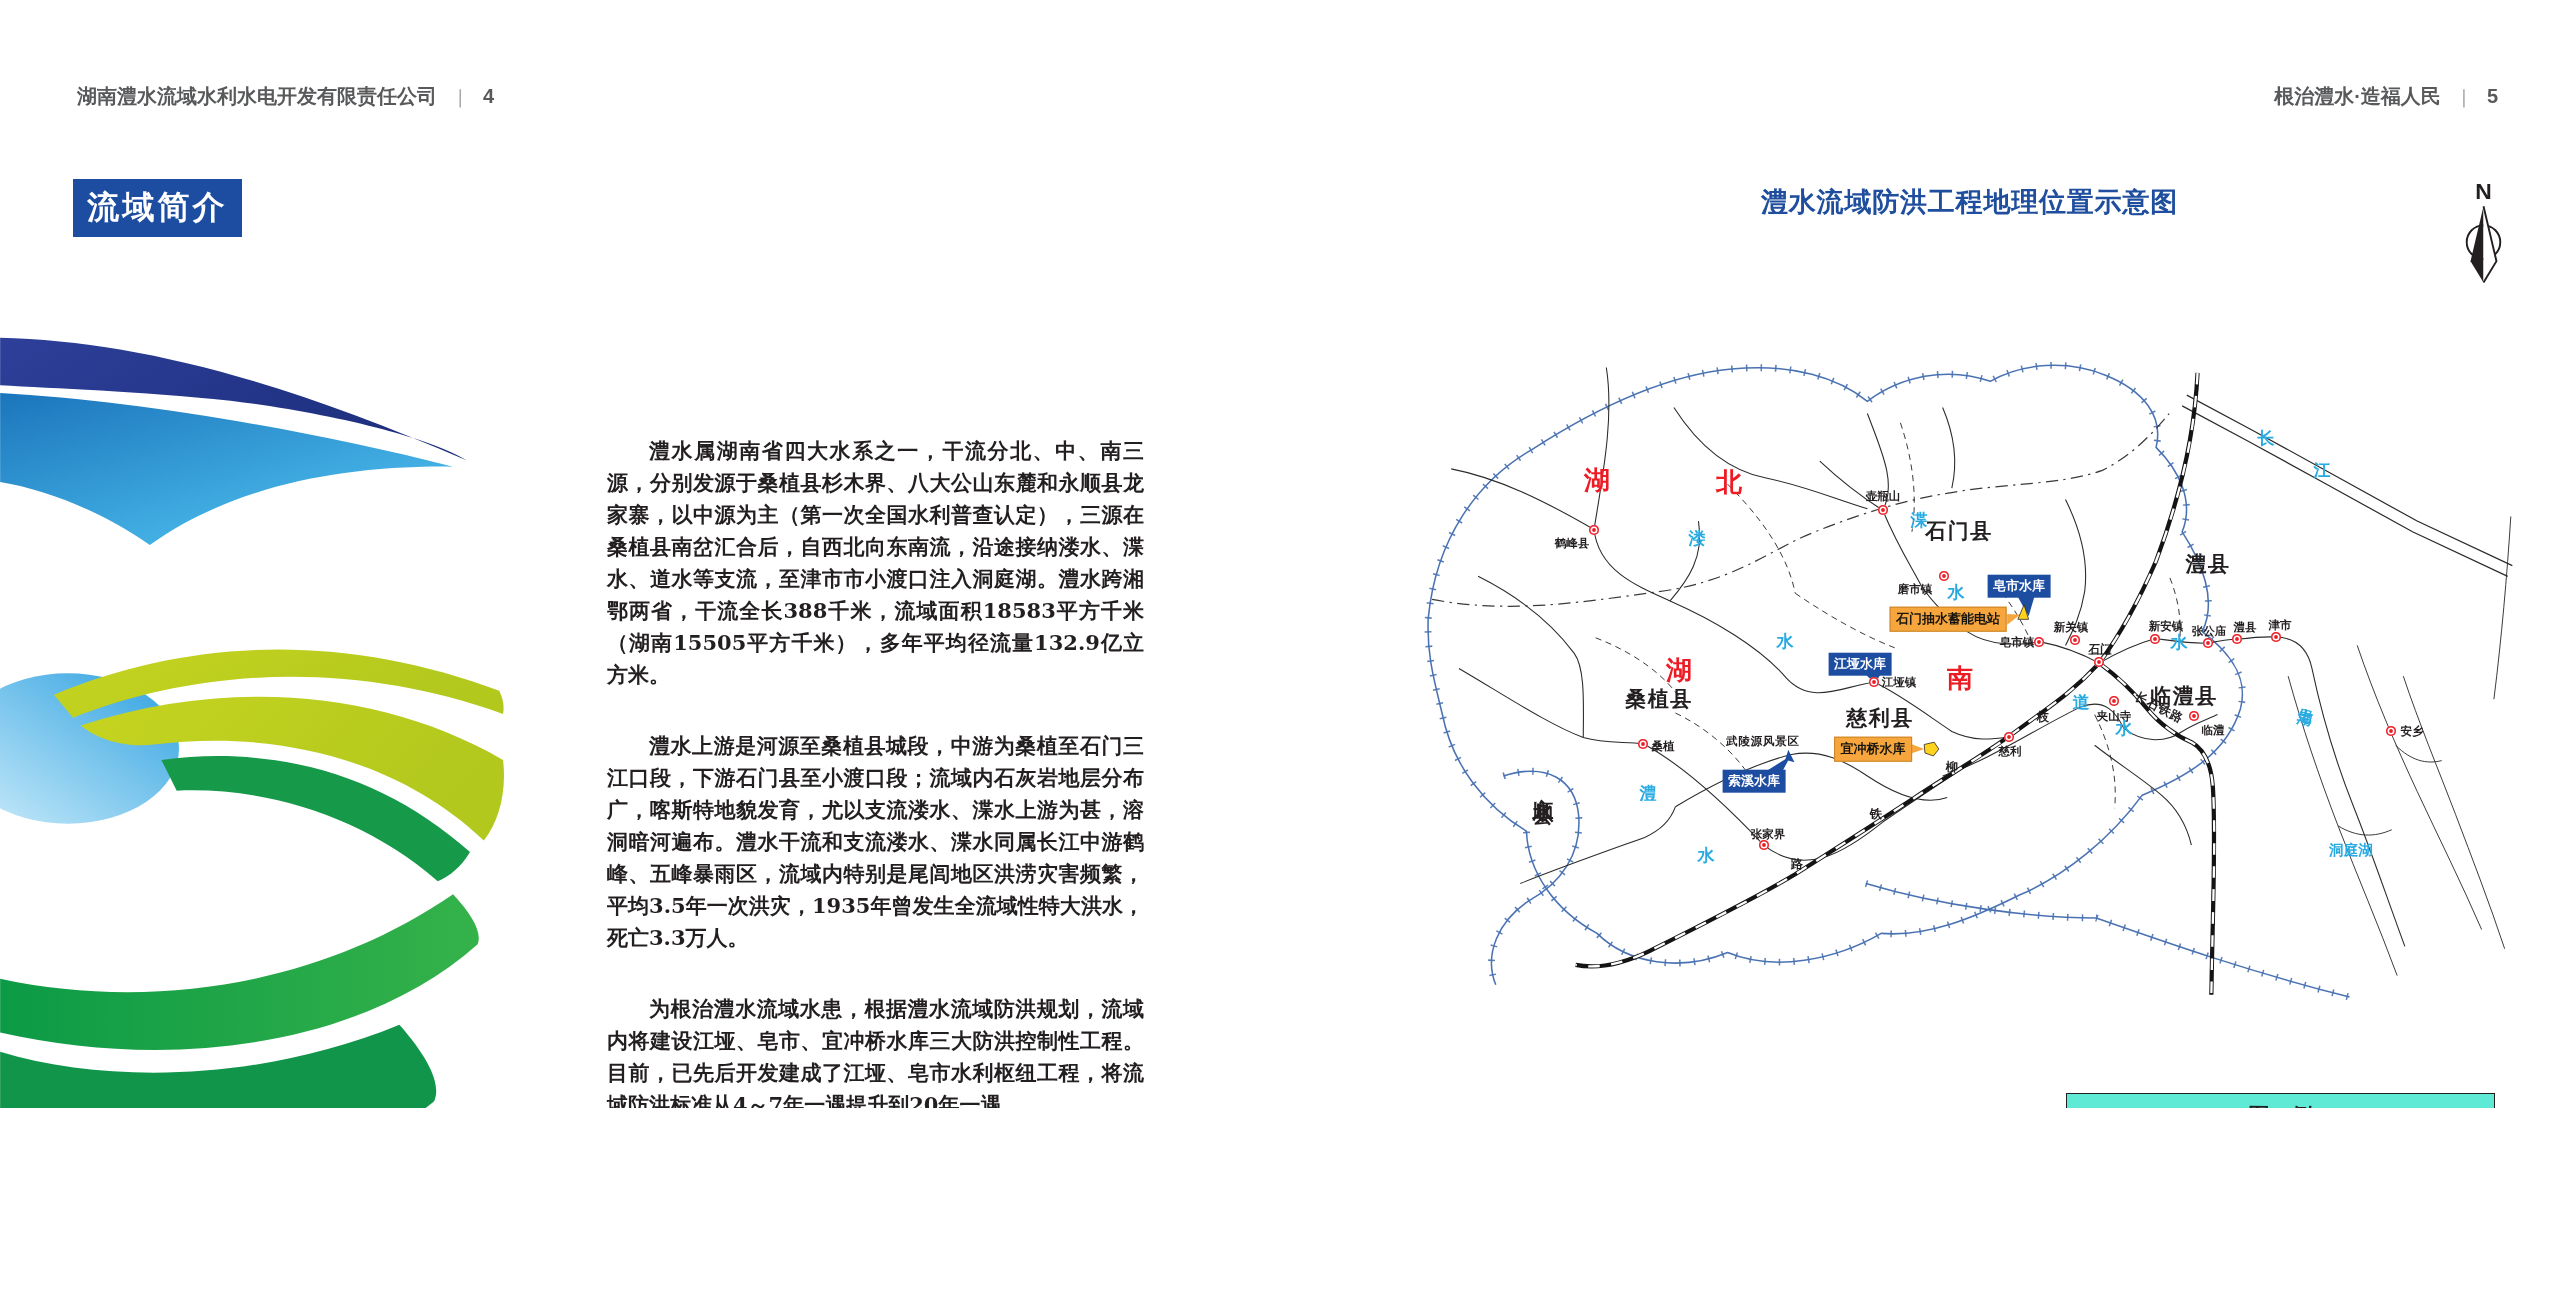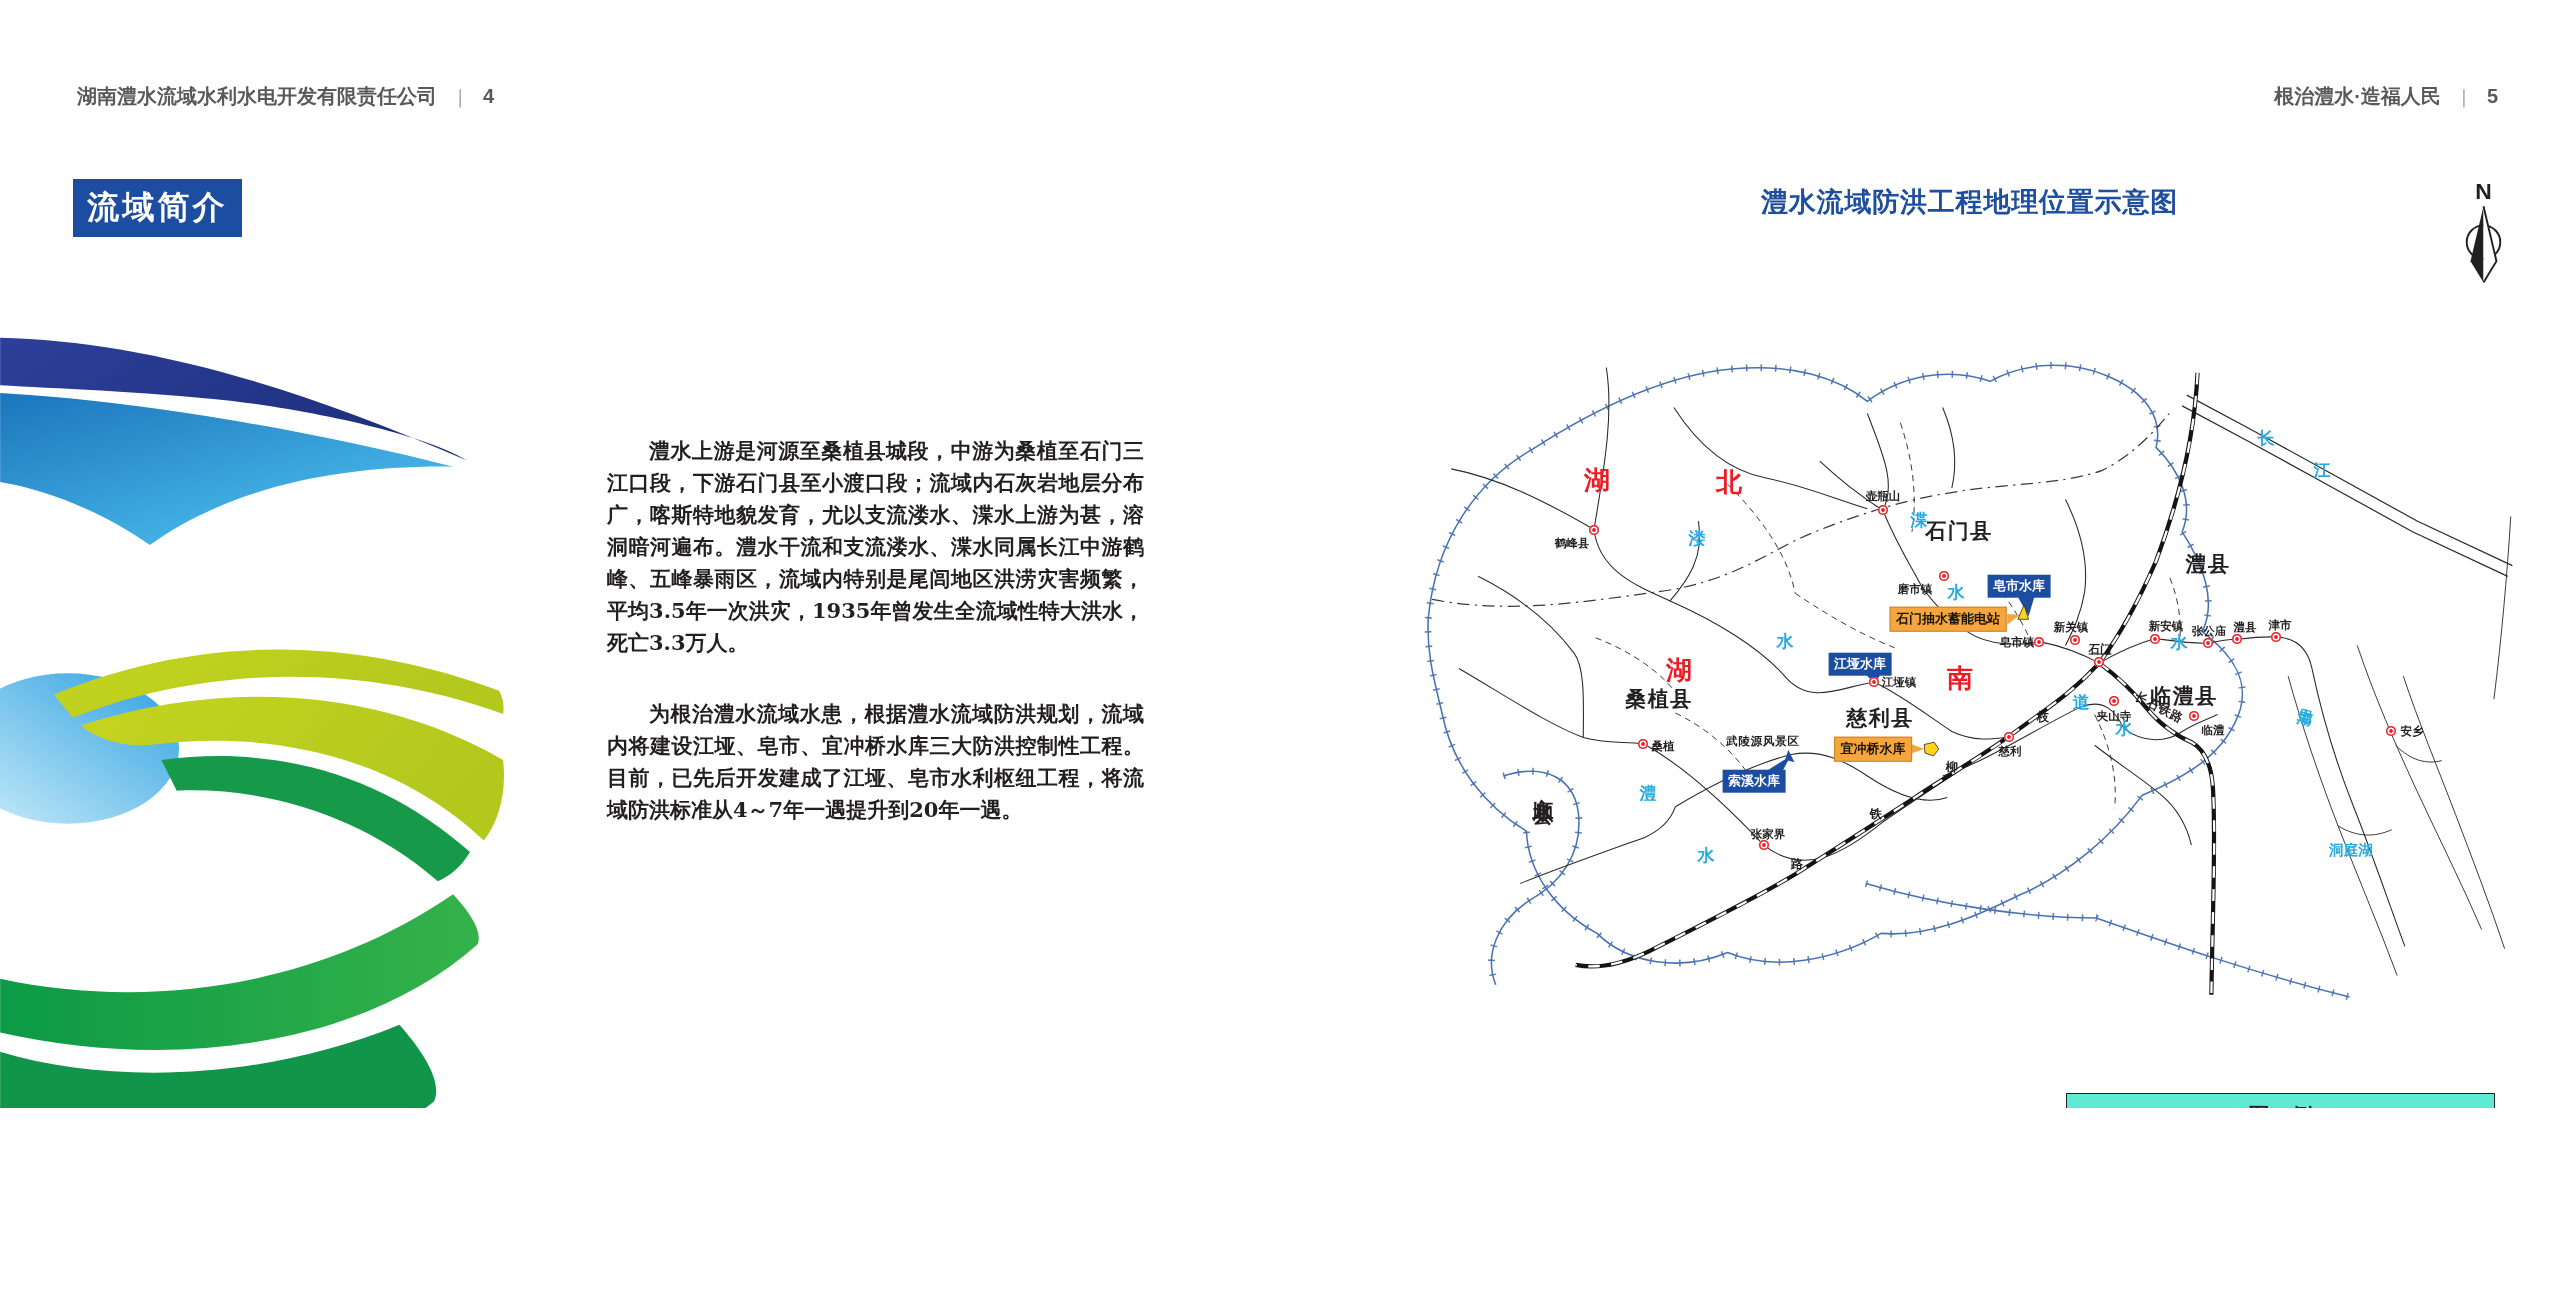--- a/index.html
+++ b/index.html
@@ -105,20 +105,21 @@
     <path d="M0,82 C180,92 400,130 590,178 C440,176 300,205 195,280 C130,235 60,208 0,198 Z" fill="url(#gBlue)"></path>
     <ellipse cx="88" cy="545" rx="145" ry="98" fill="url(#gEye)"></ellipse>
     <path d="M70,475 C250,400 450,395 650,470 C655,480 657,490 655,500 C460,430 260,440 95,505 Z" fill="url(#gLime)"></path>
     <path d="M105,515 C300,452 500,470 655,560 C660,600 650,640 630,665 C520,560 360,520 200,540 C160,544 125,532 105,515 Z" fill="url(#gLime)"></path>
     <path d="M210,560 C360,540 500,580 612,680 C600,700 585,712 570,718 C470,630 340,595 230,600 Z" fill="#169a4a"></path>
     <path d="M0,845 C200,888 420,852 590,735 C615,762 628,785 622,800 C470,935 220,965 0,915 Z" fill="url(#gGreen)"></path>
     <path d="M0,940 C150,985 350,975 520,905 C560,950 575,985 565,1005 C420,1120 200,1165 0,1130 Z" fill="#11954a"></path>
   </svg>
 
   <div class="bodytext">
+    <p>澧水属湖南省四大水系之一，干流分北、中、南三源，分别发源于桑植县杉木界、八大公山东麓和永顺县龙家寨，以中源为主（第一次全国水利普查认定），三源在桑植县南岔汇合后，自西北向东南流，沿途接纳溇水、渫水、道水等支流，至津市市小渡口注入洞庭湖。澧水跨湘鄂两省，干流全长388千米，流域面积18583平方千米（湖南15505平方千米），多年平均径流量132.9亿立方米。</p>
     <p>澧水上游是河源至桑植县城段，中游为桑植至石门三江口段，下游石门县至小渡口段；流域内石灰岩地层分布广，喀斯特地貌发育，尤以支流溇水、渫水上游为甚，溶洞暗河遍布。澧水干流和支流溇水、渫水同属长江中游鹤峰、五峰暴雨区，流域内特别是尾闾地区洪涝灾害频繁，平均3.5年一次洪灾，1935年曾发生全流域性特大洪水，死亡3.3万人。</p>
     <p>为根治澧水流域水患，根据澧水流域防洪规划，流域内将建设江垭、皂市、宜冲桥水库三大防洪控制性工程。目前，已先后开发建成了江垭、皂市水利枢纽工程，将流域防洪标准从4～7年一遇提升到20年一遇。</p>
   </div>
 
   <div class="map-title">澧水流域防洪工程地理位置示意图</div>
 
   <svg class="compass" viewBox="0 0 80 150">
     <text x="40" y="28" text-anchor="middle">N</text>
     <circle cx="40" cy="85" r="22" fill="none" stroke="#231f20" stroke-width="2.5"></circle>
     <path d="M40,38 L40,138 L23,110 Z" fill="#231f20"></path>

